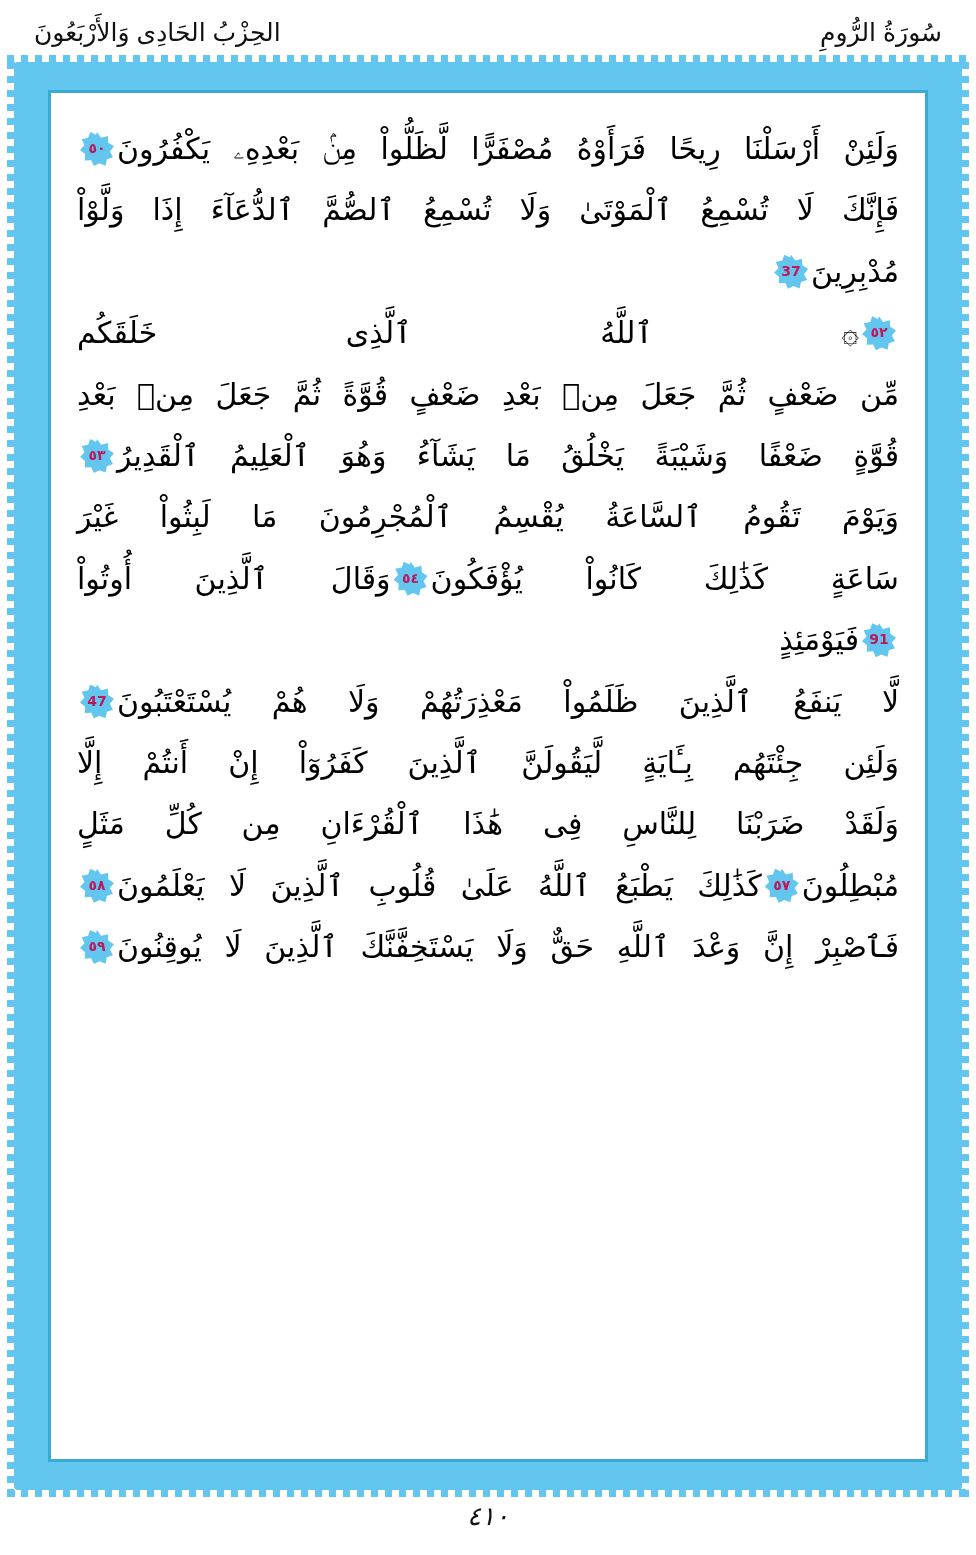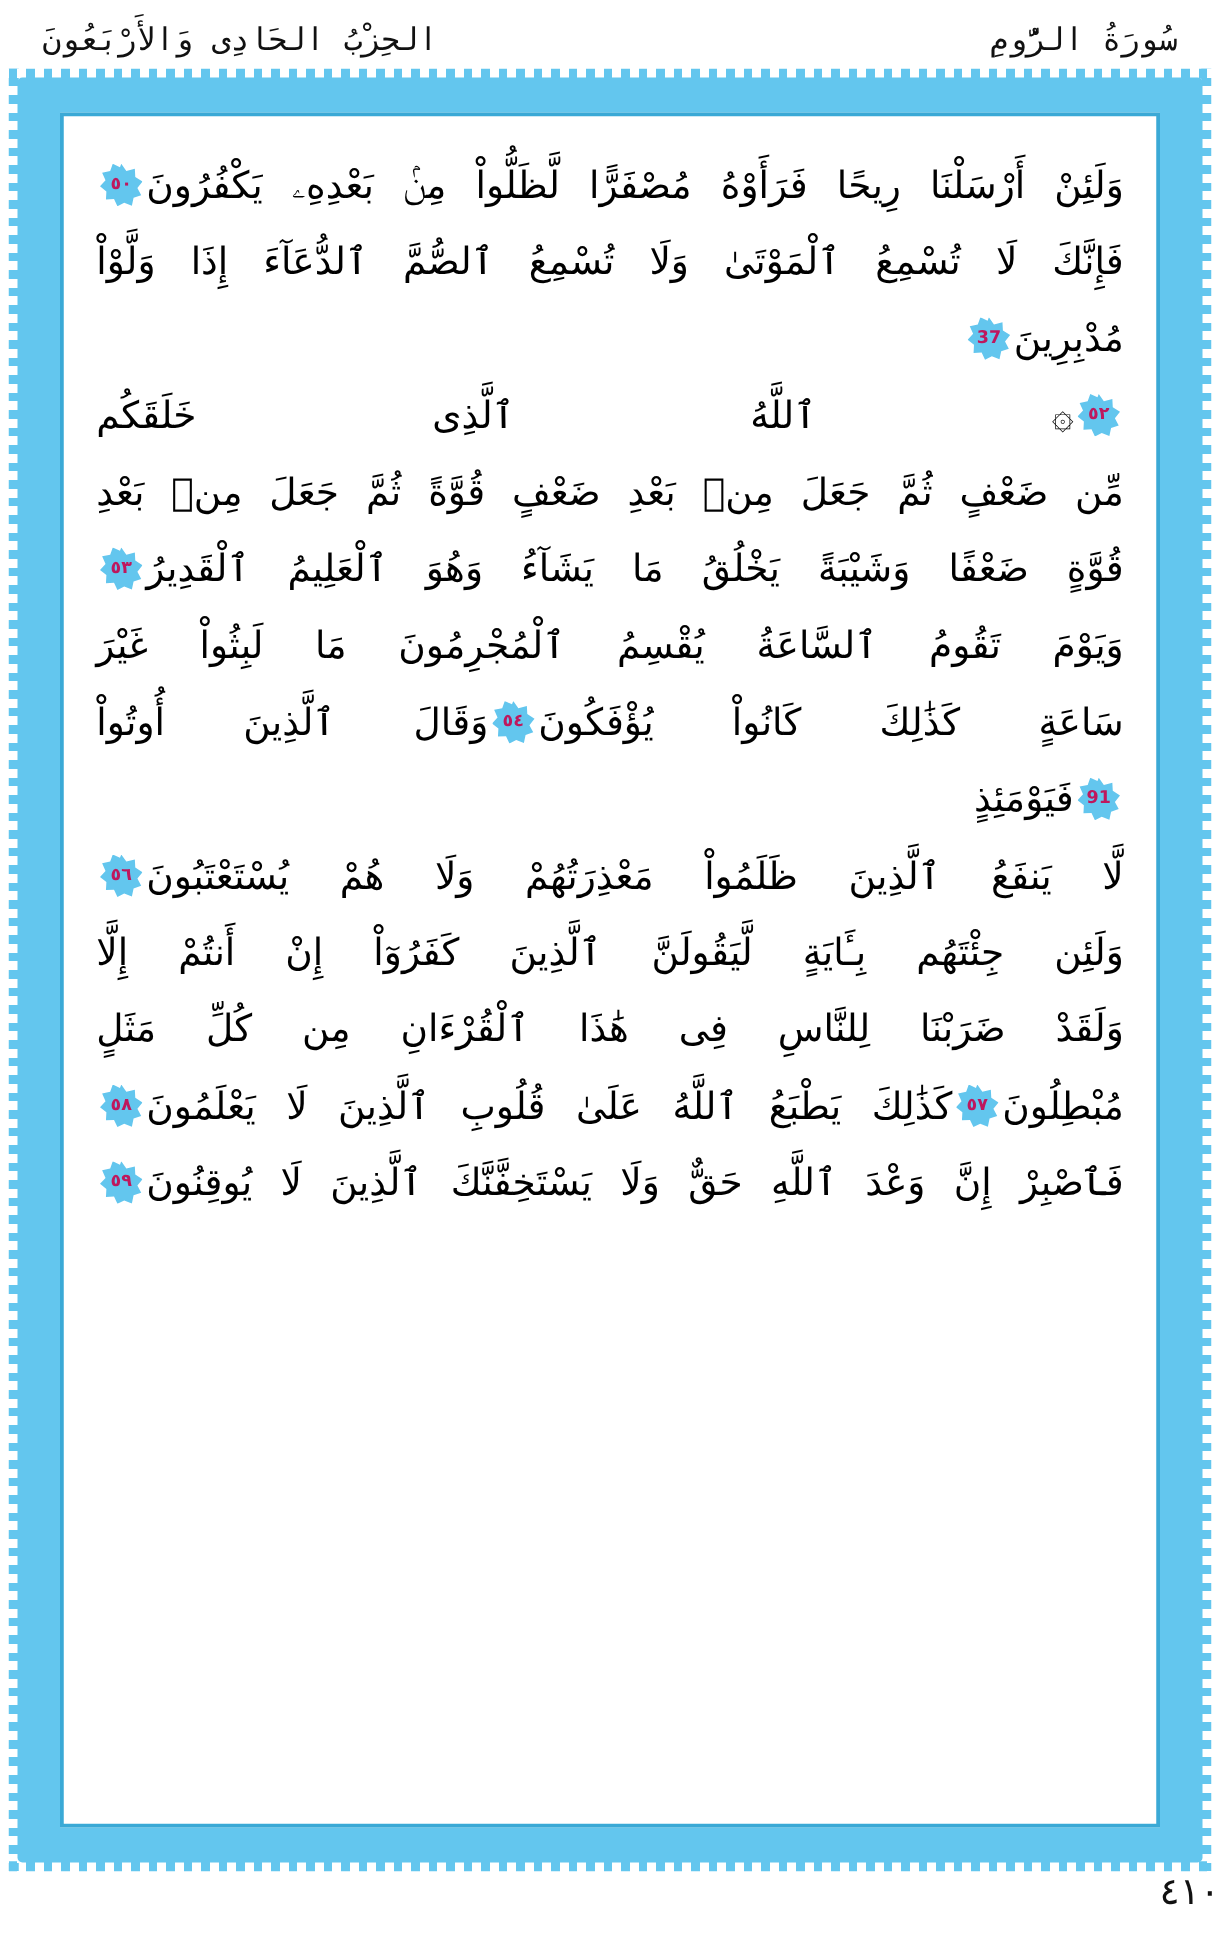--- a/index.html
+++ b/index.html
@@ -34,21 +34,21 @@
     align-items: center;
     justify-content: space-between;
     padding: 6px 34px 0 34px;
     box-sizing: border-box;
     direction: rtl;
   }
   .header .surah-name,
   .header .hizb-name {
     font-size: 25px;
     color: #111111;
-    font-family: Liberation Mono, monospace;
+    font-family: Liberation Sans, sans-serif;
     white-space: nowrap;
     letter-spacing: 0;
   }
 
   
   .frame-outer {
     position: absolute;
     left: 14px;
     top: 62px;
     width: 948px;
@@ -143,24 +143,25 @@
     color: #be185d;
     font-weight: bold;
   }
 
   
   .footer {
     position: absolute;
     left: 0;
     right: 0;
     bottom: 24px;
-    text-align: right;
+    text-align: center;
     font-family: "DejaVu Sans", sans-serif;
-    font-size: 30px;
+    font-size: 26px;
     color: #111111;
+    font-style: italic;
   }
 </style>
 </head>
 <body>
 
 <div class="page">
 
   <div class="header">
     <span class="surah-name">سُورَةُ الرُّومِ</span>
     <span class="hizb-name">الحِزْبُ الحَادِى وَالأَرْبَعُونَ</span>
@@ -172,21 +173,21 @@
         <div class="quran-text" id="quran-text">
             <div class="line"><span>وَلَئِنْ أَرْسَلْنَا رِيحًا فَرَأَوْهُ مُصْفَرًّا لَّظَلُّواْ مِنۢ بَعْدِهِۦ يَكْفُرُونَ</span><span class="ayah-mark"><span class="star"></span><span class="num">٥٠</span></span></div>
             <div class="line"><span>فَإِنَّكَ لَا تُسْمِعُ ٱلْمَوْتَىٰ وَلَا تُسْمِعُ ٱلصُّمَّ ٱلدُّعَآءَ إِذَا وَلَّوْاْ</span></div>
             <div class="line"><span>مُدْبِرِينَ</span><span class="ayah-mark"><span class="star"></span><span class="num">37</span></span></div>
             <div class="line"><span class="ayah-mark"><span class="star"></span><span class="num">٥٢</span></span><span>۞ ٱللَّهُ ٱلَّذِى خَلَقَكُم</span></div>
             <div class="line"><span>مِّن ضَعْفٍ ثُمَّ جَعَلَ مِنۢ بَعْدِ ضَعْفٍ قُوَّةً ثُمَّ جَعَلَ مِنۢ بَعْدِ</span></div>
             <div class="line"><span>قُوَّةٍ ضَعْفًا وَشَيْبَةً يَخْلُقُ مَا يَشَآءُ وَهُوَ ٱلْعَلِيمُ ٱلْقَدِيرُ</span><span class="ayah-mark"><span class="star"></span><span class="num">٥٣</span></span></div>
             <div class="line"><span>وَيَوْمَ تَقُومُ ٱلسَّاعَةُ يُقْسِمُ ٱلْمُجْرِمُونَ مَا لَبِثُواْ غَيْرَ</span></div>
             <div class="line"><span>سَاعَةٍ كَذَٰلِكَ كَانُواْ يُؤْفَكُونَ</span><span class="ayah-mark"><span class="star"></span><span class="num">٥٤</span></span><span>وَقَالَ ٱلَّذِينَ أُوتُواْ</span></div>
             <div class="line"><span class="ayah-mark"><span class="star"></span><span class="num">91</span></span><span>فَيَوْمَئِذٍ</span></div>
-            <div class="line"><span>لَّا يَنفَعُ ٱلَّذِينَ ظَلَمُواْ مَعْذِرَتُهُمْ وَلَا هُمْ يُسْتَعْتَبُونَ</span><span class="ayah-mark"><span class="star"></span><span class="num">٥٦</span></span></div>
+            <div class="line"><span>لَّا يَنفَعُ ٱلَّذِينَ ظَلَمُواْ مَعْذِرَتُهُمْ وَلَا هُمْ يُسْتَعْتَبُونَ</span><span class="ayah-mark"><span class="star"></span><span class="num">47</span></span></div>
             <div class="line"><span>وَلَئِن جِئْتَهُم بِـَٔايَةٍ لَّيَقُولَنَّ ٱلَّذِينَ كَفَرُوٓاْ إِنْ أَنتُمْ إِلَّا</span></div>
             <div class="line"><span>وَلَقَدْ ضَرَبْنَا لِلنَّاسِ فِى هَٰذَا ٱلْقُرْءَانِ مِن كُلِّ مَثَلٍ</span></div>
             <div class="line"><span>مُبْطِلُونَ</span><span class="ayah-mark"><span class="star"></span><span class="num">٥٧</span></span><span>كَذَٰلِكَ يَطْبَعُ ٱللَّهُ عَلَىٰ قُلُوبِ ٱلَّذِينَ لَا يَعْلَمُونَ</span><span class="ayah-mark"><span class="star"></span><span class="num">٥٨</span></span></div>
             <div class="line"><span>فَٱصْبِرْ إِنَّ وَعْدَ ٱللَّهِ حَقٌّ وَلَا يَسْتَخِفَّنَّكَ ٱلَّذِينَ لَا يُوقِنُونَ</span><span class="ayah-mark"><span class="star"></span><span class="num">٥٩</span></span></div>
           </div>
       </div>
     </div>
   </div>
 
   <div class="footer">٤١٠</div>

